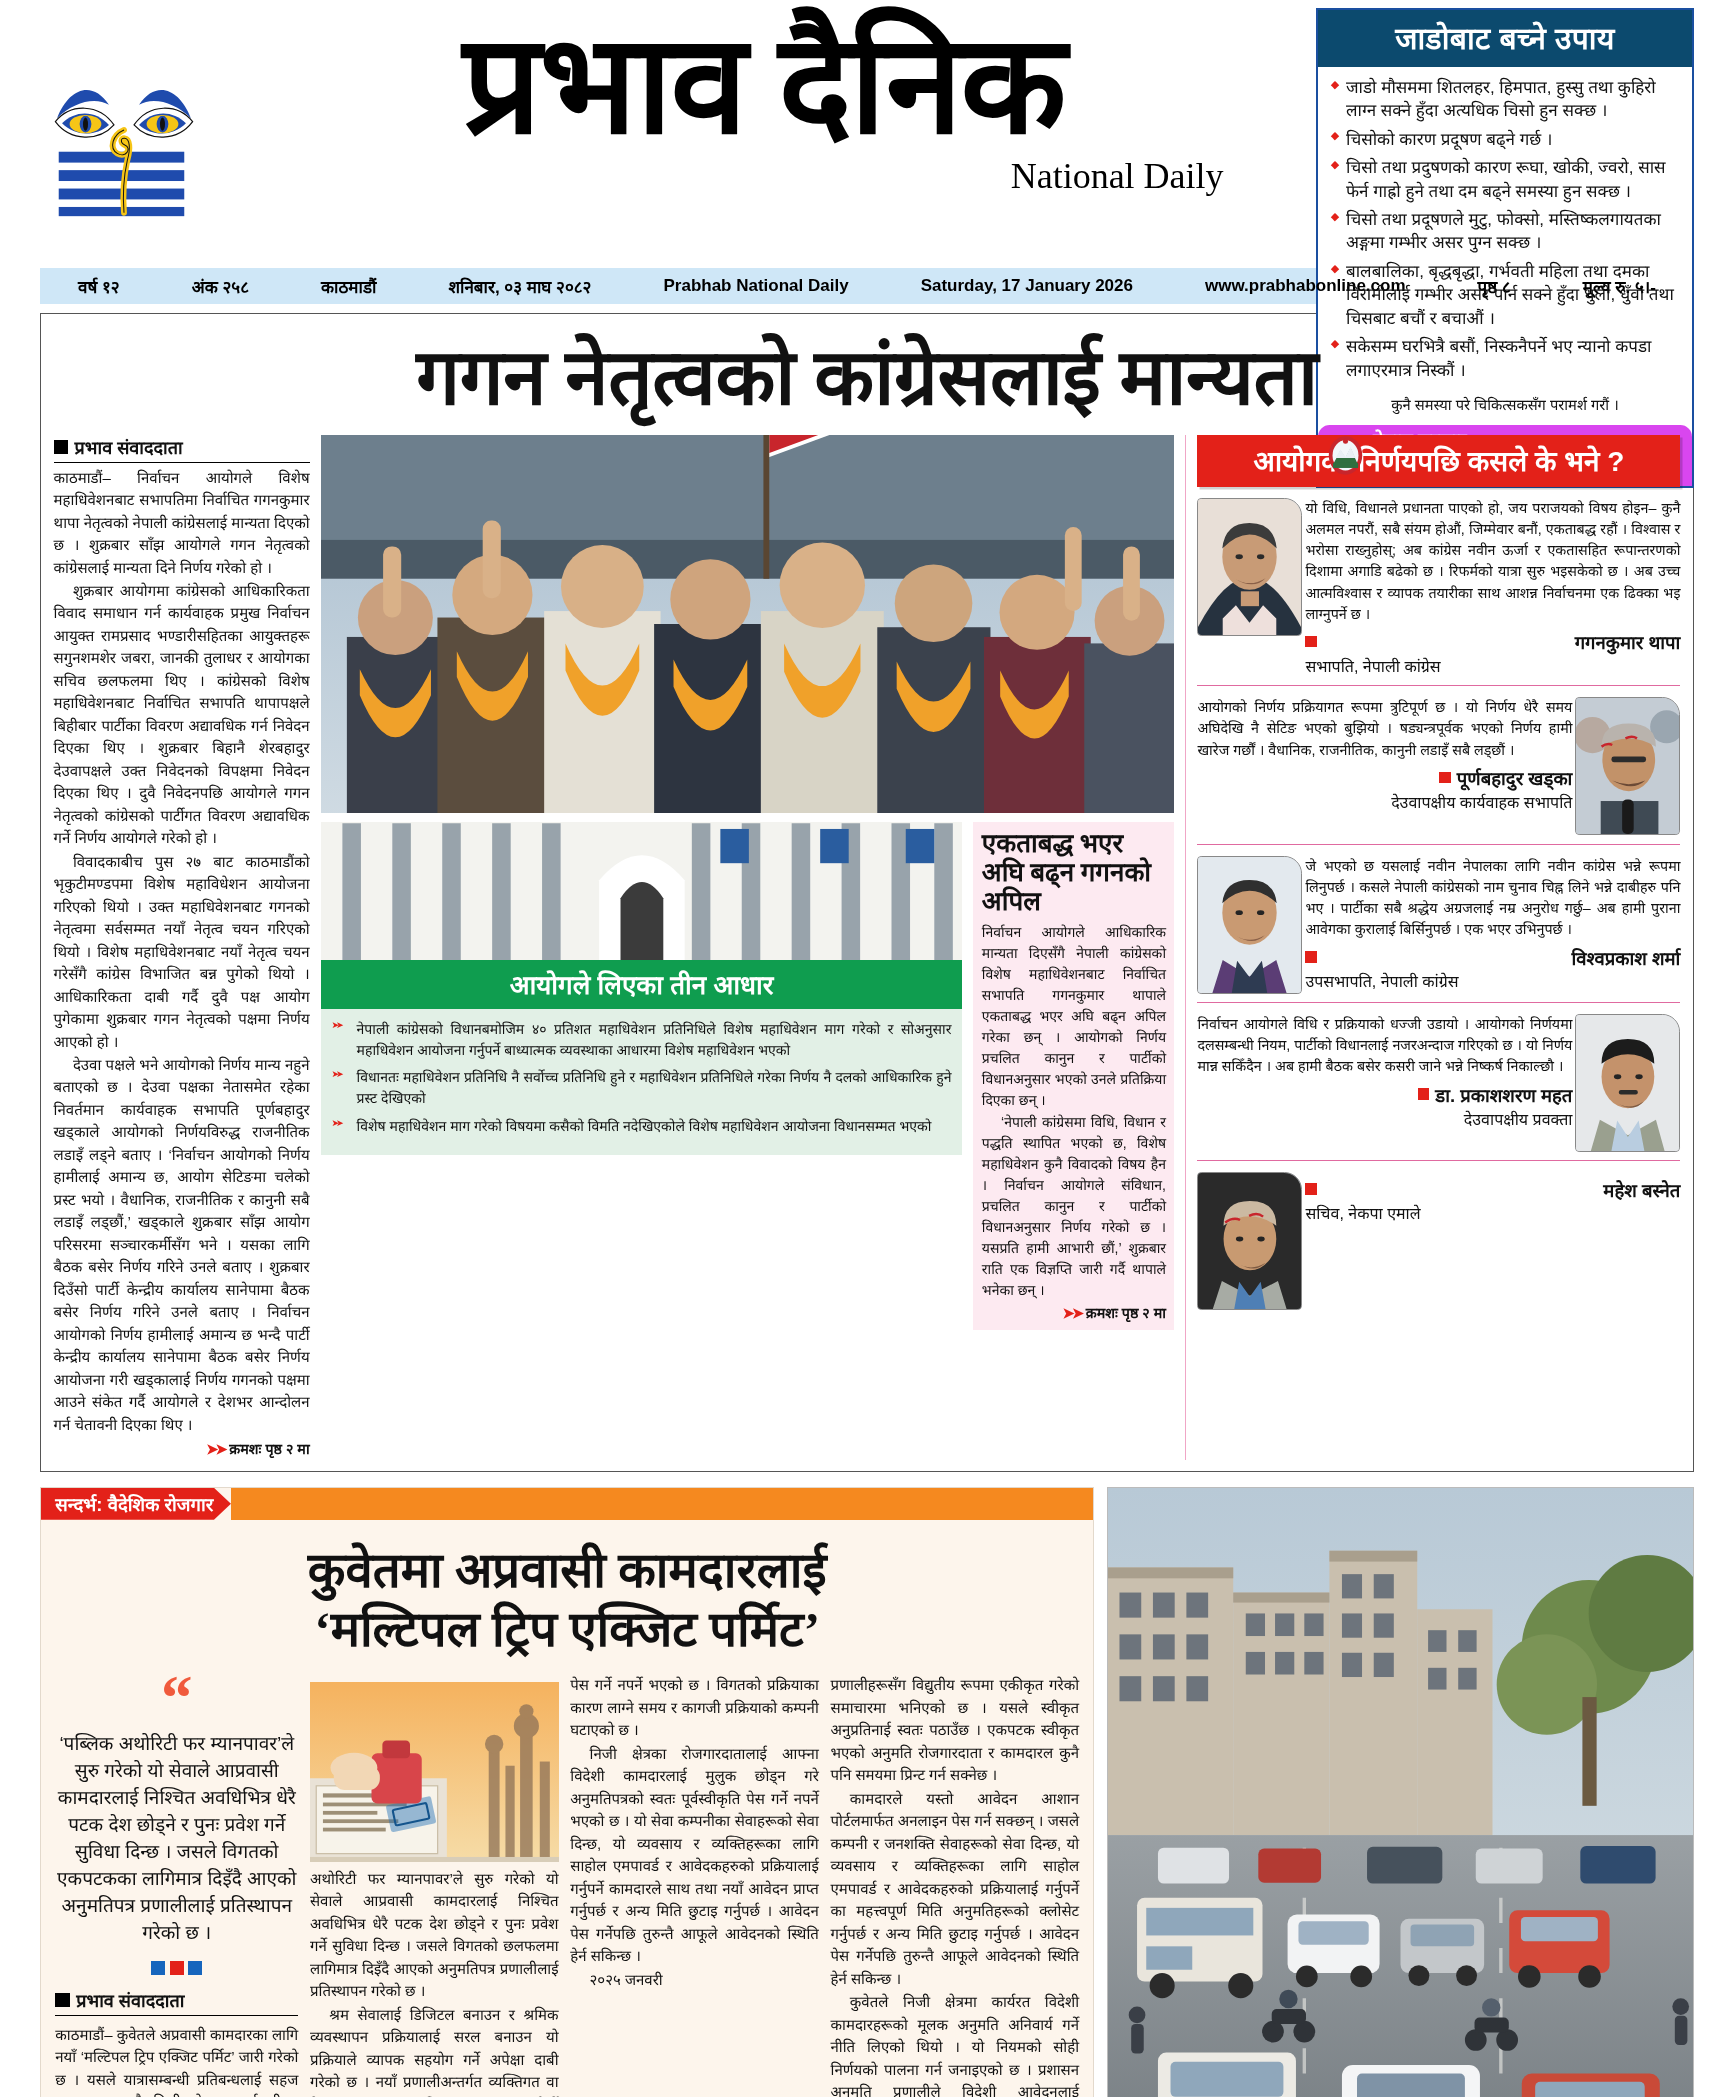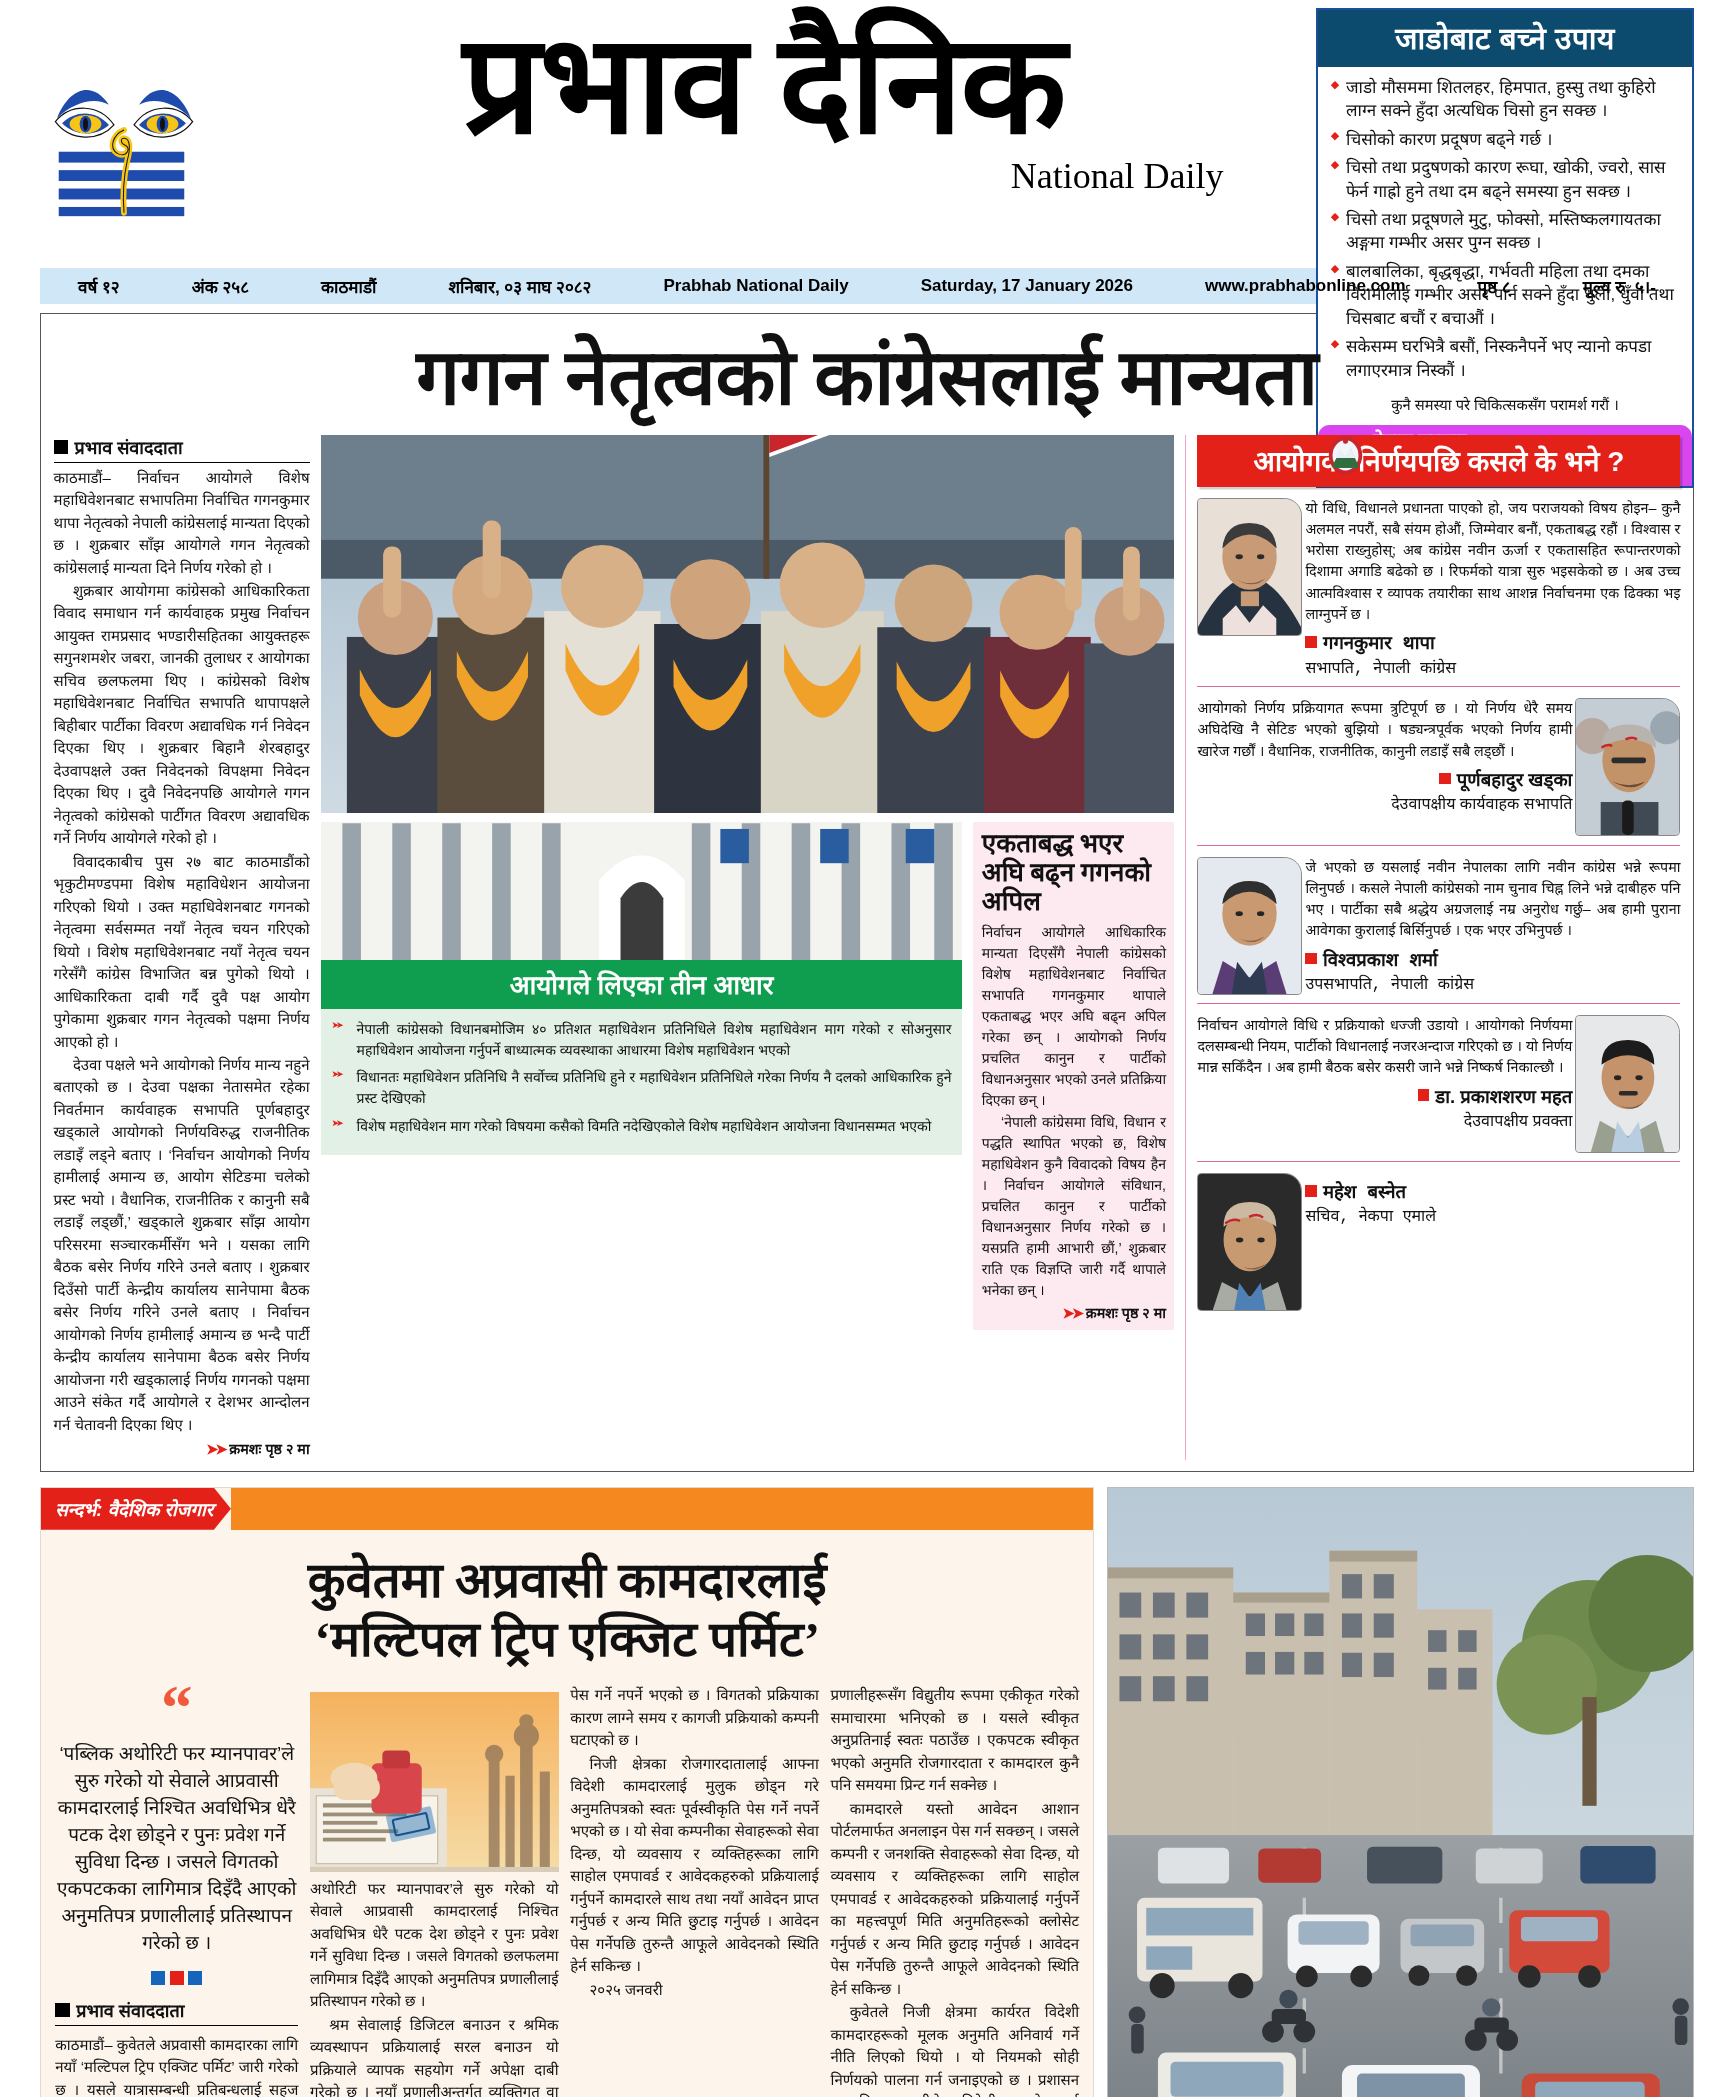--- a/index.html
+++ b/index.html
@@ -116,28 +116,28 @@
   }
   .quote { display:flex; gap:3px; padding:11px 0 8.4px; border-bottom:0.8px solid #e06aa0; }
   .quote:last-child { border-bottom:none; }
   .q-photo { width:105px; height:138px; flex:0 0 105px; border-radius:4.2px 17.6px 4.2px 4.2px;
              background:#cfd6dd; border:0.8px solid #888; overflow:hidden; position:relative; }
   .q-text { flex:1 1 auto; font-size:14.3px; line-height:1.48; text-align:justify; }
   .q-name { display:flex; align-items:center; gap:5.9px; justify-content:flex-end; margin-top:4.2px; }
   .q-name .sq { width:11.7px; height:11.7px; background:#e32119; }
   .q-name .nm { font-weight:bold; font-size:18.5px; }
   .q-role { text-align:right; font-size:16px; margin-top:0.8px; }
-  .q-left .q-name, .q-left .q-role { justify-content:flex-start; text-align:left;font-family:Liberation Mono, monospace; }
+  .q-left .q-name, .q-left .q-role { justify-content:space-between; text-align:left; }
 
   
   .bottom { display:flex; gap:12.6px; }
   .bottom-left { flex:1 1 auto; background:#fdf5ec; border:0.8px solid #e3d9cc; }
   .bottom-right { width:587px; flex:0 0 587px; }
 
-  .kicker { display:flex; height:42px; margin-bottom:2.5px;font-style:italic; }
+  .kicker { display:flex; height:32px; margin-bottom:2.5px; }
   .kicker .red {
     background:#e32119; color:#fff; font-weight:bold; font-size:18.5px;
     display:flex; align-items:center; padding:0 17.6px 0 14.3px;
     clip-path:polygon(0 0, calc(100% - 17px) 0, 100% 50%, calc(100% - 17px) 100%, 0 100%);
   }
   .kicker .orange { flex:1 1 auto; background:#f5891f; }
 
   .kw-title {
     text-align:center; font-family:"Liberation Serif", serif; font-weight:bold;
     font-size:49px; line-height:1.22; padding:18.5px 17px 14.3px;

